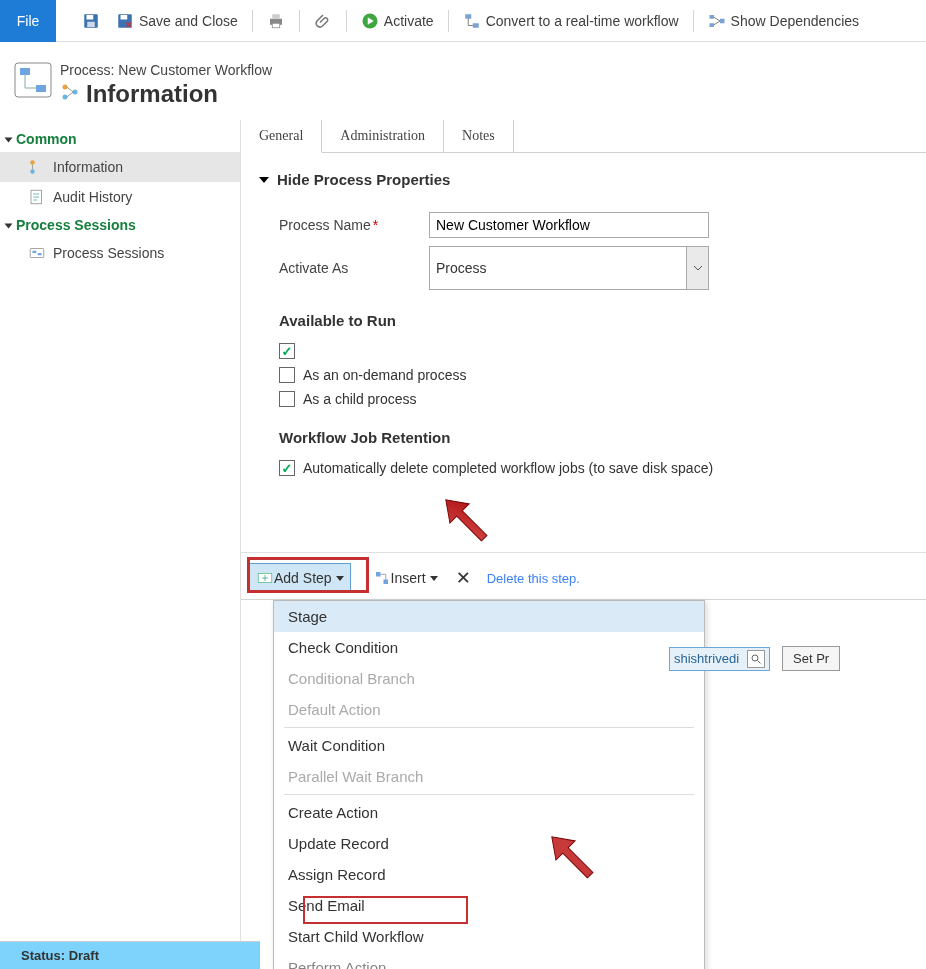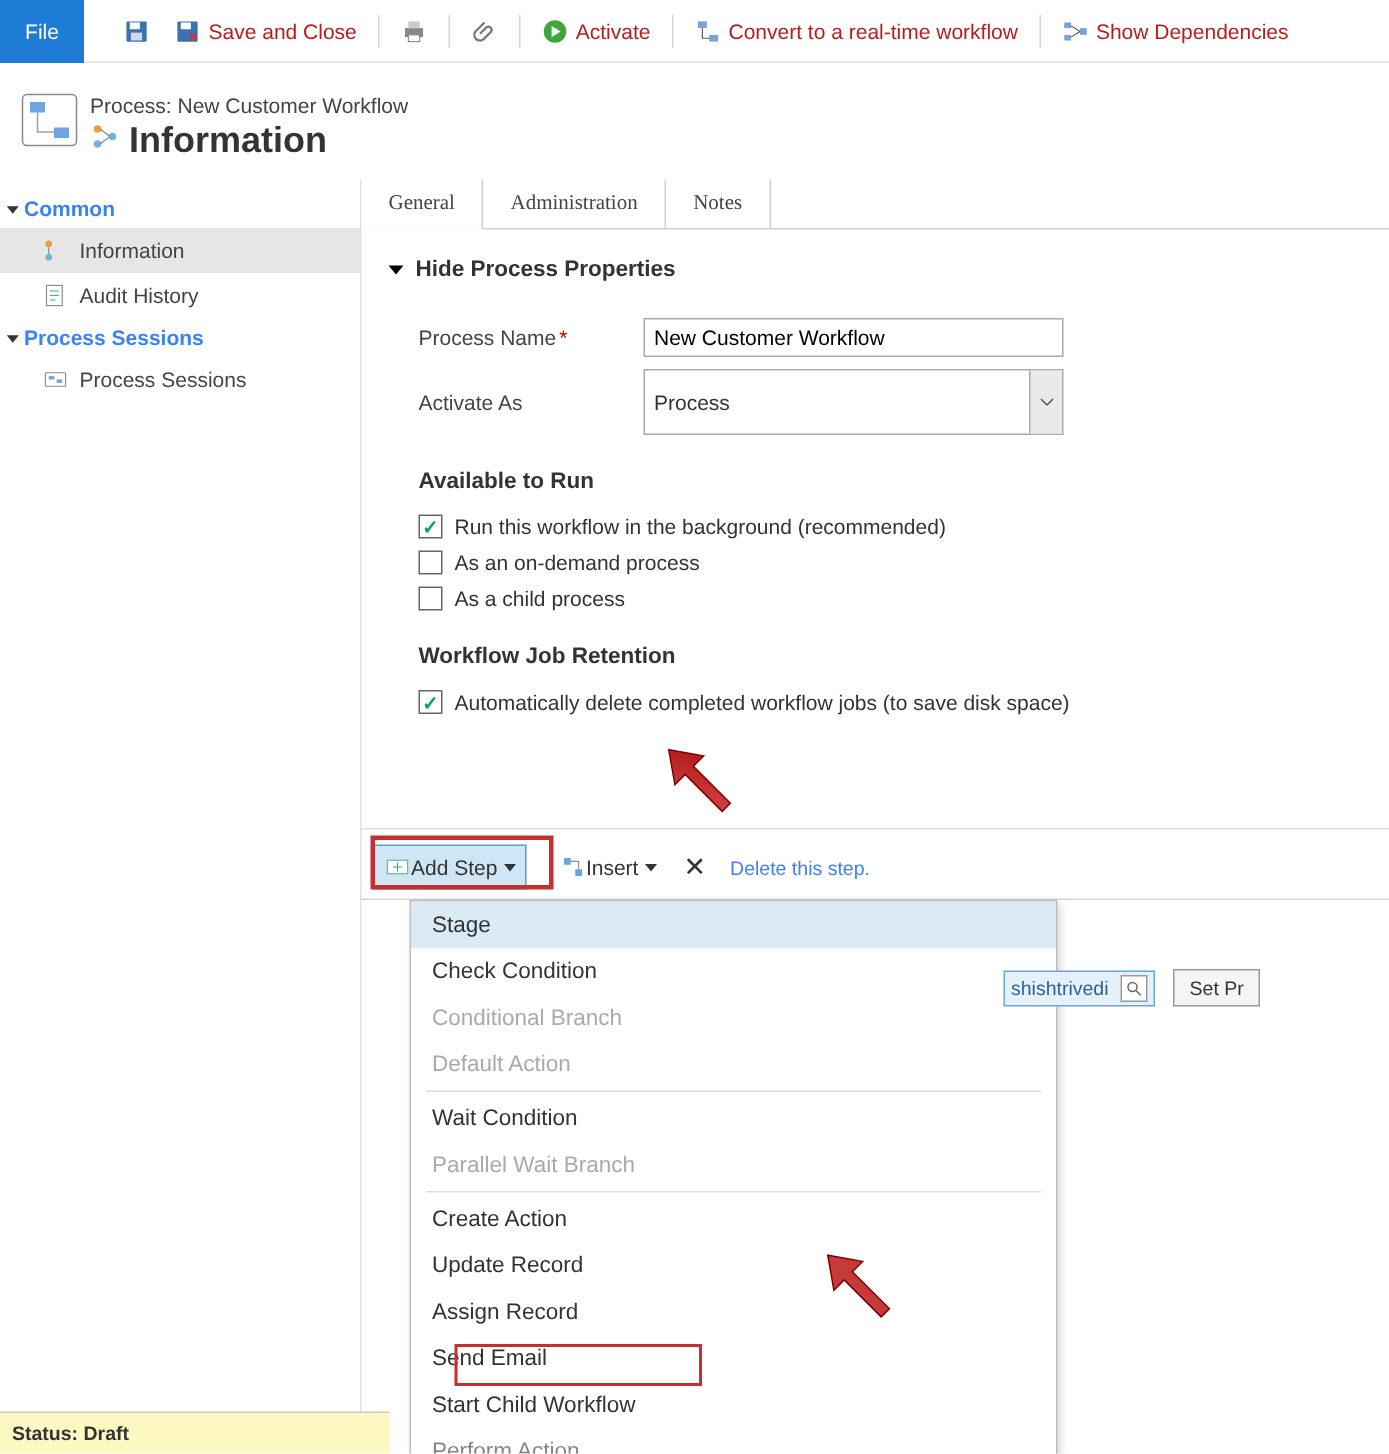--- a/index.html
+++ b/index.html
@@ -32,21 +32,21 @@
       cursor: pointer;
       margin-right: 18px;
     }
     .tb-item {
       display: flex;
       align-items: center;
       margin: 0 8px;
       cursor: pointer;
       height: 32px;
     }
-    .tb-item .lbl { margin-left: 5px; font-size: 14px; color: #b91c1c;}
+    .tb-item .lbl { margin-left: 5px; font-size: 14px; color: #404040;}
     .tb-sep {
       width: 1px;
       height: 22px;
       background: #d5d5d5;
       margin: 0 6px;
     }
     
     .ico {
       width: 18px;
       height: 18px;
@@ -83,21 +83,21 @@
       align-items: flex-start;
     }
     .sidebar {
       width: 240px;
       padding: 6px 0;
     }
     .sb-group {
       font-weight: 600;
       font-size: 14px;
       padding: 5px 6px;
-      color: #3b82f6;
+      color: #15803d;
     }
     .sb-group::before {
       content: "";
       display:inline-block;
       width:0;height:0;
       border-left:5px solid #333;
       border-top:4px solid transparent;
       border-bottom:4px solid transparent;
       transform: rotate(90deg);
       margin-right:5px;
@@ -290,24 +290,24 @@
       pointer-events:none;
     }
     .arrow1{ left:434px; top:488px; transform:rotate(225deg);}
     .arrow2{ left:540px; top:825px; transform:rotate(225deg);}
     .big-arrow svg{ width:62px;height:62px;}
     
     .status-bar{
       position:absolute;
       left:0;bottom:0;
       font-weight:600;
-      padding:6px 8px;
+      padding:6px 21px;
       border-top:1px solid #ccc;
       width:260px;
-      background:#fef9c3;
+      background:#7dd3fc;
     }
     .page-wrap{ position:relative; height:969px; overflow:hidden;}
     .step-area{ position:relative; min-height:430px; border-top:1px solid #d5d5d5;}
     .lblplain { font-size:14px;}
   </style>
 </head>
 <body>
 <div class="page-wrap">
 
 <div class="toolbar">
@@ -486,21 +486,20 @@
             <svg width="10" height="10" viewBox="0 0 10 10">
                   <path d="M1 3 L5 7 L9 3" fill="none" stroke="#555"></path>
                 </svg>
           </span>
         </div>
       </div>
 
       <div class="subhead">Available to Run</div>
       <div class="check-row">
         <span class="check-box checked"></span>
-        <span>Run this workflow in the background (recommended)</span>
       </div>
       <div class="check-row">
         <span class="check-box"></span>
         <span>As an on-demand process</span>
       </div>
       <div class="check-row">
         <span class="check-box"></span>
         <span>As a child process</span>
       </div>
 

